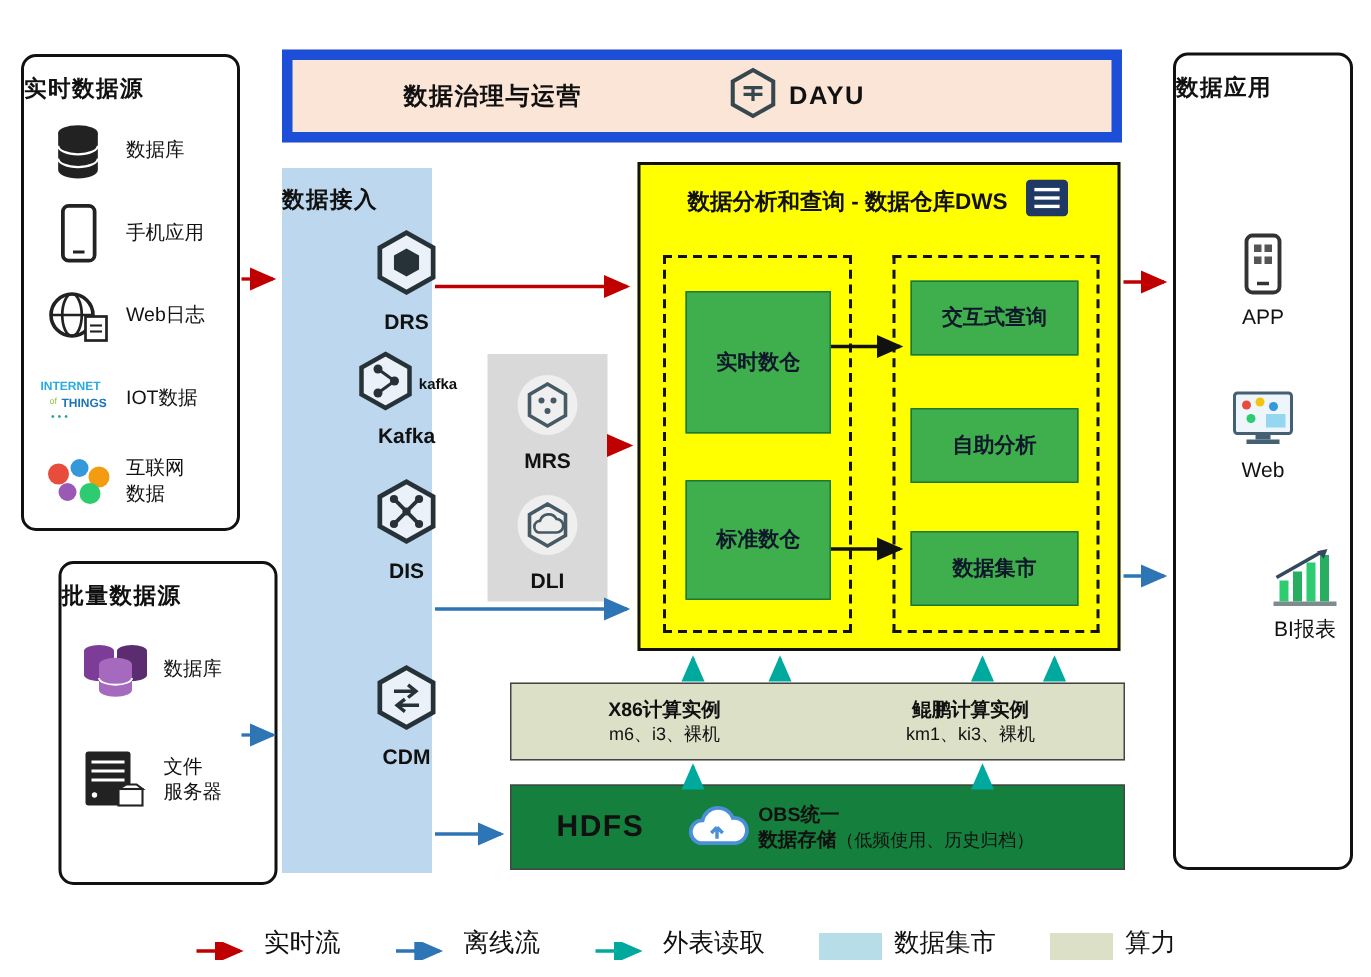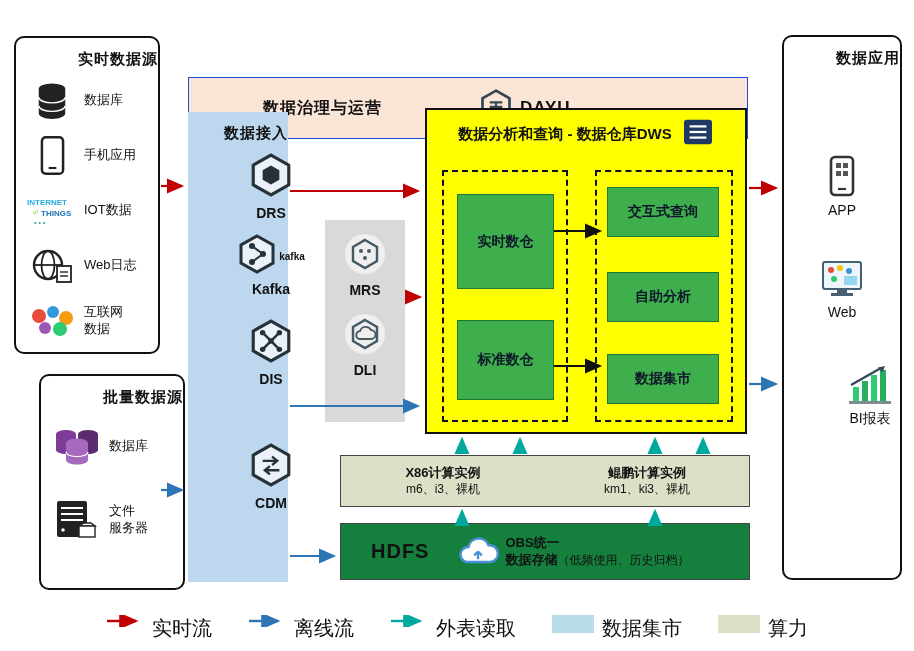--- a/index.html
+++ b/index.html
@@ -1,49 +1,49 @@
 <!DOCTYPE html>
 <html><head>
 <meta charset="utf-8">
 <style>
   html,body{margin:0;padding:0;background:#fff;}
   .canvas{position:relative;width:914px;height:651px;background:#fff;
     font-family:"Liberation Sans","DejaVu Sans",sans-serif;color:#111;overflow:hidden;}
 
   
   .panel{position:absolute;background:#fff;border:2px solid #111;border-radius:10px;box-sizing:border-box;}
-  .panel-title{font-weight:bold;font-size:15px;text-align:right;padding-top:12px;letter-spacing:1px;}
+  .panel-title{font-weight:bold;font-size:15px;text-align:left;padding-top:12px;letter-spacing:1px;}
 
   #realtime-panel{left:14px;top:36px;width:146px;height:318px;}
   #batch-panel{left:14px;top:374px;width:146px;height:216px;margin-left:25px;}
   #apps-panel{left:782px;top:35px;width:120px;height:545px;}
 
   .src-list{display:flex;flex-direction:column;gap:8px;padding:8px 6px 0 10px;}
   .src-row{display:flex;align-items:center;gap:6px;height:47px;}
   .src-icon{width:52px;display:flex;justify-content:center;align-items:center;flex:0 0 52px;}
   .src-label{font-size:13px;line-height:1.25;}
   .pre{white-space:pre-line;}
 
   
   #gov-bar{position:absolute;left:188px;top:33px;width:560px;height:62px;background:#fbe5d6;
-    border:1px solid #1d4ed8;box-sizing:border-box;display:flex;align-items:center;margin-top:44px;}
+    border:7px solid #1d4ed8;box-sizing:border-box;display:flex;align-items:center;}
   #gov-title{font-weight:bold;font-size:16px;letter-spacing:1px;margin-left:74px;}
   #gov-logo{display:flex;align-items:center;gap:6px;margin-left:96px;}
   #gov-logo-text{font-weight:bold;font-size:17px;letter-spacing:1px;}
 
   
   #ingestion-panel{position:absolute;left:188px;top:112px;width:100px;height:470px;background:#bdd7ee;box-sizing:border-box;}
   .ing-item{position:absolute;left:0;width:100%;display:flex;flex-direction:column;align-items:center;gap:3px;padding-left:33px;}
   .ing-label{font-weight:bold;font-size:14px;}
   #ing-drs{top:40px;} #ing-kafka{top:122px;} #ing-dis{top:206px;} #ing-cdm{top:330px;}
   .kafka-row{display:flex;align-items:center;gap:2px;}
   .kafka-word{font-size:10px;font-weight:bold;color:#111;}
 
   
-  #mid-box{position:absolute;left:325px;top:220px;width:80px;height:202px;background:#d9d9d9;}
+  #mid-box{position:absolute;left:325px;top:236px;width:80px;height:165px;background:#d9d9d9;}
   .mid-item{position:absolute;left:0;width:100%;display:flex;flex-direction:column;align-items:center;gap:2px;}
   #mid-mrs{top:12px;} #mid-dli{top:92px;}
   .mid-label{font-weight:bold;font-size:14px;}
 
   
   #dws-box{position:absolute;left:425px;top:108px;width:322px;height:326px;background:#ffff00;
     border:2px solid #111;box-sizing:border-box;}
   #dws-title-row{position:absolute;top:8px;left:0;right:0;display:flex;justify-content:center;align-items:center;gap:10px;}
   #dws-title{font-weight:bold;font-size:15px;}
   .dws-group{position:absolute;border:2px dashed #111;box-sizing:border-box;}
@@ -76,21 +76,21 @@
   .app-item{position:absolute;left:0;width:100%;display:flex;flex-direction:column;align-items:center;gap:1px;}
   #app-item-app{top:118px;} #app-item-web{top:222px;} #app-item-bi{top:328px;padding-left:28px;}
   .app-label{font-size:14px;}
 
   
   #flow-arrows{position:absolute;left:0;top:0;width:914px;height:651px;pointer-events:none;z-index:6;}
 
   
   #legend{position:absolute;left:0;top:610px;width:914px;height:36px;display:flex;align-items:center;
     justify-content:center;gap:36px;}
-  .legend-item{display:flex;align-items:flex-start;gap:8px;font-size:20px;}
+  .legend-item{display:flex;align-items:flex-end;gap:8px;font-size:17px;}
   .legend-swatch{width:42px;height:18px;display:inline-block;}
   .sw-archive{background:#b7dee8;}
   .sw-compute{background:#dbe0c6;}
 </style>
 </head>
 <body>
 
 <div class="canvas">
 
   <svg id="flow-arrows" viewBox="0 0 914 651">
@@ -148,41 +148,41 @@
         <span class="src-icon">
           <svg viewBox="0 0 26 42" width="25" height="41">
               <rect x="2" y="2" width="22" height="38" rx="4" fill="none" stroke="#222" stroke-width="2.6"></rect>
               <line x1="9" y1="34" x2="17" y2="34" stroke="#222" stroke-width="2.2"></line>
             </svg>
         </span>
         <span class="src-label">手机应用</span>
       </div>
       <div class="src-row">
         <span class="src-icon">
-          <svg viewBox="0 0 52 34" width="52" height="34">
-              <text x="1" y="11" font-size="8" font-weight="bold" fill="#29abe2">INTERNET</text>
-              <text x="7" y="20" font-size="6" fill="#8cc63f">of</text>
-              <text x="15" y="22" font-size="8" font-weight="bold" fill="#1b75bb">THINGS</text>
-              <text x="8" y="31" font-size="7" fill="#26a69a">•&nbsp;•&nbsp;•</text>
-            </svg>
-        </span>
-        <span class="src-label">IOT数据</span>
-      </div>
-      <div class="src-row">
-        <span class="src-icon">
           <svg viewBox="0 0 44 38" width="44" height="38">
               <circle cx="18" cy="18" r="14" fill="none" stroke="#222" stroke-width="2.4"></circle>
               <ellipse cx="18" cy="18" rx="6.5" ry="14" fill="none" stroke="#222" stroke-width="1.8"></ellipse>
               <line x1="4" y1="18" x2="32" y2="18" stroke="#222" stroke-width="1.8"></line>
               <rect x="27" y="19" width="14" height="16" fill="#fff" stroke="#222" stroke-width="1.8"></rect>
               <line x1="30" y1="25" x2="38" y2="25" stroke="#222" stroke-width="1.4"></line>
               <line x1="30" y1="29" x2="38" y2="29" stroke="#222" stroke-width="1.4"></line>
             </svg>
         </span>
         <span class="src-label">Web日志</span>
+      </div>
+      <div class="src-row">
+        <span class="src-icon">
+          <svg viewBox="0 0 52 34" width="52" height="34">
+              <text x="1" y="11" font-size="8" font-weight="bold" fill="#29abe2">INTERNET</text>
+              <text x="7" y="20" font-size="6" fill="#8cc63f">of</text>
+              <text x="15" y="22" font-size="8" font-weight="bold" fill="#1b75bb">THINGS</text>
+              <text x="8" y="31" font-size="7" fill="#26a69a">•&nbsp;•&nbsp;•</text>
+            </svg>
+        </span>
+        <span class="src-label">IOT数据</span>
       </div>
       <div class="src-row">
         <span class="src-icon">
           <svg viewBox="0 0 46 34" width="46" height="34">
               <circle cx="10" cy="12" r="7" fill="#e84c3d"></circle>
               <circle cx="24" cy="8" r="6" fill="#3498db"></circle>
               <circle cx="37" cy="14" r="7" fill="#f39c12"></circle>
               <circle cx="16" cy="24" r="6" fill="#9b59b6"></circle>
               <circle cx="31" cy="25" r="7" fill="#2ecc71"></circle>
             </svg>

